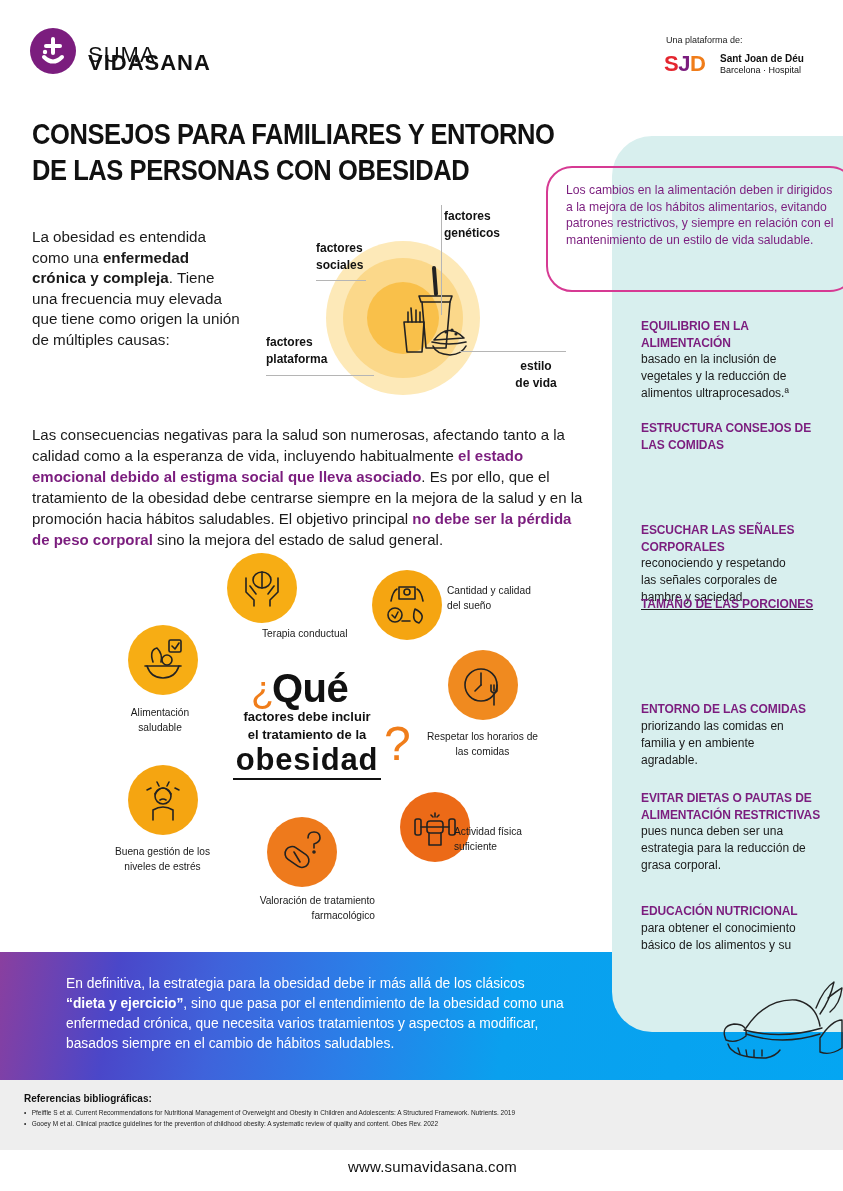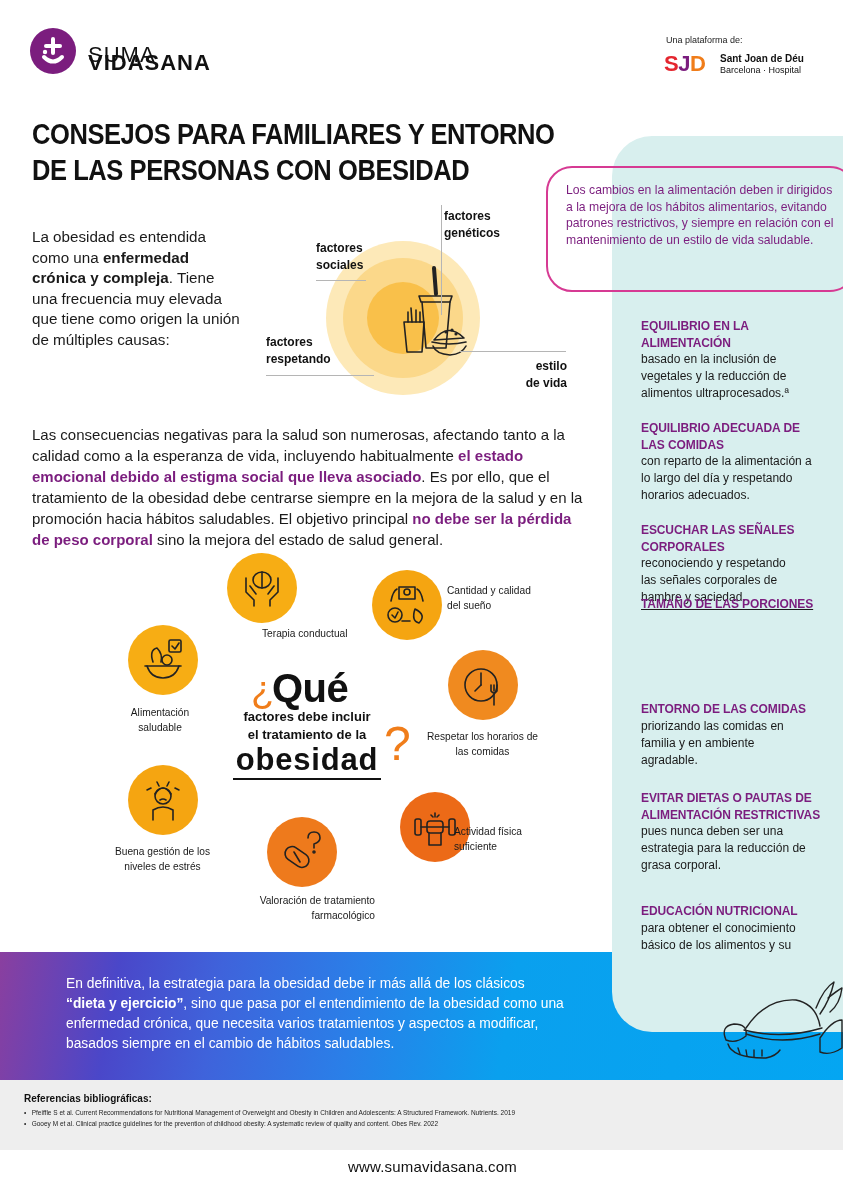--- a/index.html
+++ b/index.html
@@ -135,26 +135,26 @@
 </div>
 
 <div class="abs factor-label" style="left:316px; top:240px;">
   <div>factores</div>
   <div>sociales</div>
 </div>
 <div class="abs fline" style="left:316px; top:280px; width:50px;"></div>
 
 <div class="abs factor-label" style="left:266px; top:334px;">
   <div>factores</div>
-  <div>respetando</div>
+  <div>plataforma</div>
 </div>
 <div class="abs fline" style="left:266px; top:375px; width:108px;"></div>
 
 <div class="abs fline" style="left:460px; top:351px; width:106px;"></div>
-<div class="abs factor-label" style="left:505px; top:358px; width:62px; text-align:right;">
+<div class="abs factor-label" style="left:505px; top:358px; width:62px; text-align:center;">
   <div>estilo</div>
   <div>de vida</div>
 </div>
 
 <div class="abs consequences"><span>Las consecuencias negativas para la salud son numerosas, afectando tanto a la calidad como a la esperanza de vida, incluyendo habitualmente </span><b>el estado emocional debido al estigma social que lleva asociado</b><span>.  Es por ello, que el tratamiento de la obesidad debe centrarse siempre en la mejora de la salud y en la promoción hacia hábitos saludables. El objetivo principal </span><b>no debe ser la pérdida de peso corporal</b><span> sino la mejora del estado de salud general.</span></div>
 
 <div class="abs tcircle" style="left:227px; top:553px; width:70px; height:70px; background:#f7ad14;">
   <svg viewBox="0 0 48 48">
       <g stroke="#222" stroke-width="1.6" fill="none" stroke-linecap="round" stroke-linejoin="round">
     <ellipse cx="24" cy="16" rx="9" ry="8"></ellipse>
@@ -257,22 +257,21 @@
 </div>
 <div class="abs q-obesidad">obesidad</div>
 <div class="abs q-underline"></div>
 <div class="abs q-close">?</div>
 
 <div class="abs tip" style="top:318px;">
   <div class="tip-title" style="width:130px;">EQUILIBRIO EN LA ALIMENTACIÓN</div>
   <div class="tip-body" style="width:160px;">basado en la inclusión de vegetales y la reducción de alimentos ultraprocesados.ª</div>
 </div>
 <div class="abs tip" style="top:420px;">
-  <div class="tip-title" style="width:175px;">EQUILIBRIO ADECUADA DE LAS COMIDAS</div>
-  <div class="tip-body" style="width:175px;">con reparto de la alimentación a lo largo del día y respetando horarios adecuados.</div>
+  <div class="tip-title" style="width:175px;">ESTRUCTURA CONSEJOS DE LAS COMIDAS</div>
 </div>
 <div class="abs tip" style="top:522px;">
   <div class="tip-title" style="width:160px;">ESCUCHAR LAS SEÑALES CORPORALES</div>
   <div class="tip-body" style="width:160px;">reconociendo y respetando las señales corporales de hambre y saciedad.</div>
 </div>
 <div class="abs tip" style="top:596px;text-decoration:underline;">
   <div class="tip-title">TAMAÑO DE LAS PORCIONES</div>
 </div>
 <div class="abs tip" style="top:701px;">
   <div class="tip-title">ENTORNO DE LAS COMIDAS</div>

